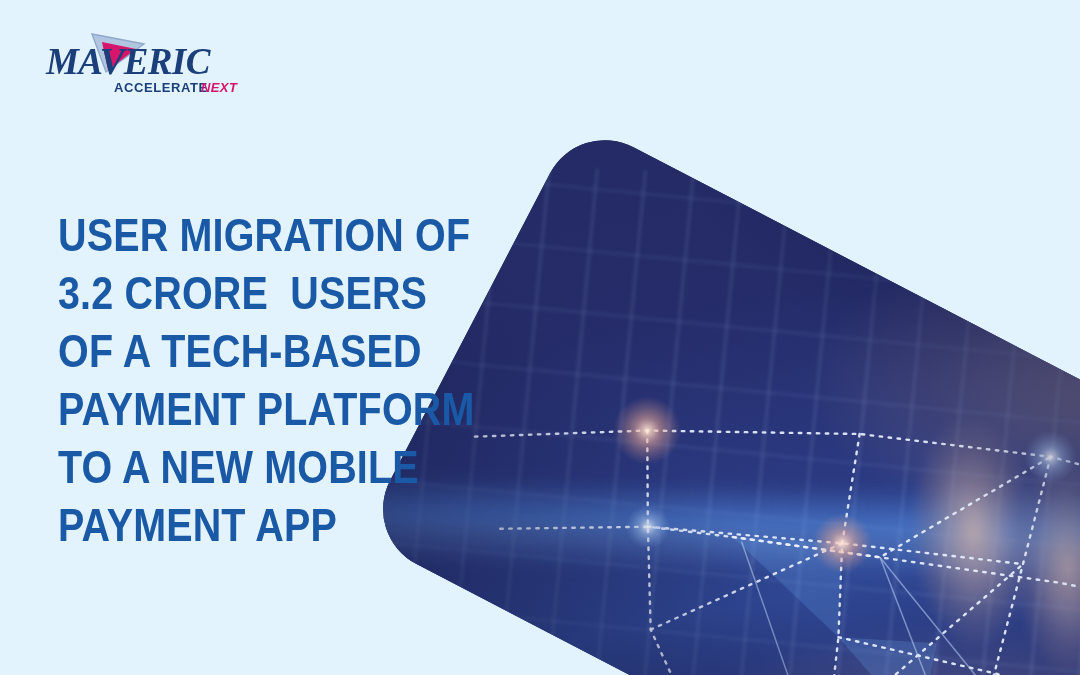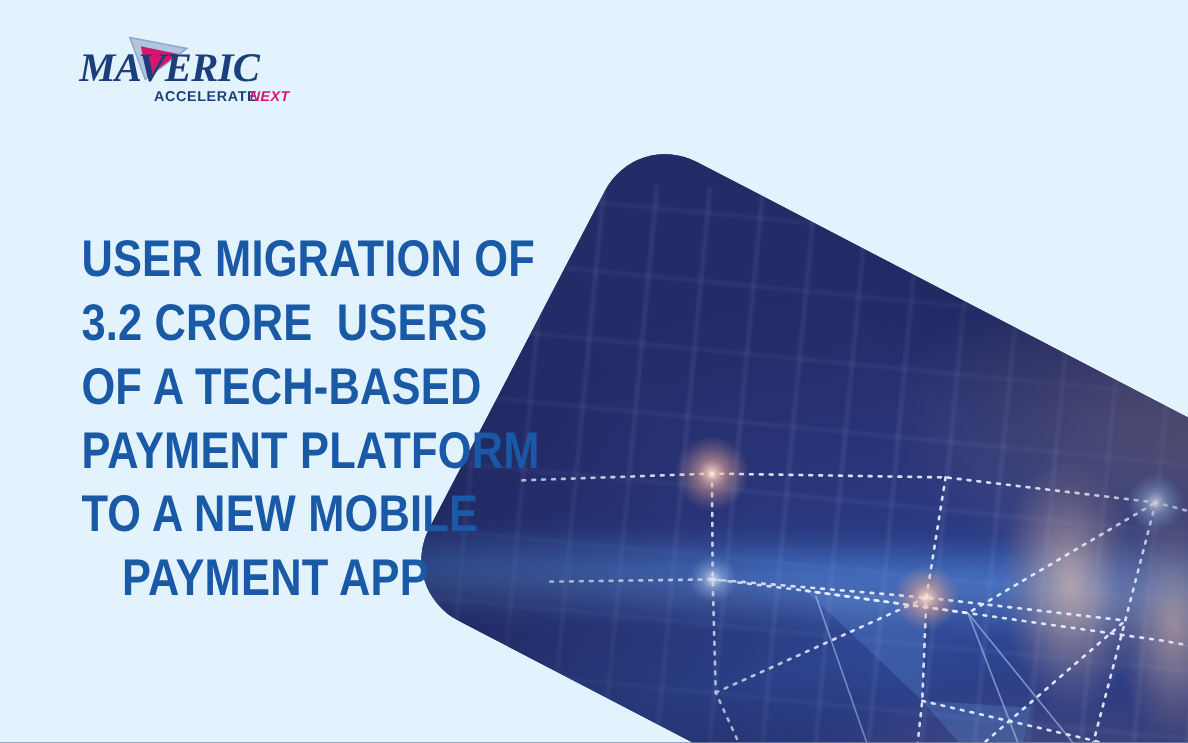--- a/index.html
+++ b/index.html
@@ -136,34 +136,33 @@
     position: absolute;
     left: 0; top: 0; width: 100%; height: 100%;
     background:
       linear-gradient(200deg, rgba(22,26,70,0.55) 0%, rgba(22,26,70,0.0) 34%),
       linear-gradient(20deg, rgba(20,24,64,0.45) 0%, rgba(20,24,64,0.0) 40%);
   }
 
   
   #logo {
     position: absolute;
-    left: 70px;
+    left: 44px;
     top: 28px;
     width: 200px;
     height: 72px;
   }
   #logo svg { width: 100%; height: 100%; display: block; }
 
   
   #headline {
     position: absolute;
-    left: 74px;
+    left: 58px;
     top: 206px;
     width: 420px;
-    text-align: center;
   }
   #headline .hl-line {
     display: block;
     font-family: "Liberation Sans Narrow", "Liberation Sans", sans-serif;
     font-weight: bold;
     font-size: 47px;
     line-height: 58px;
     letter-spacing: 0.2px;
     color: #1a59a6;
     text-transform: uppercase;

